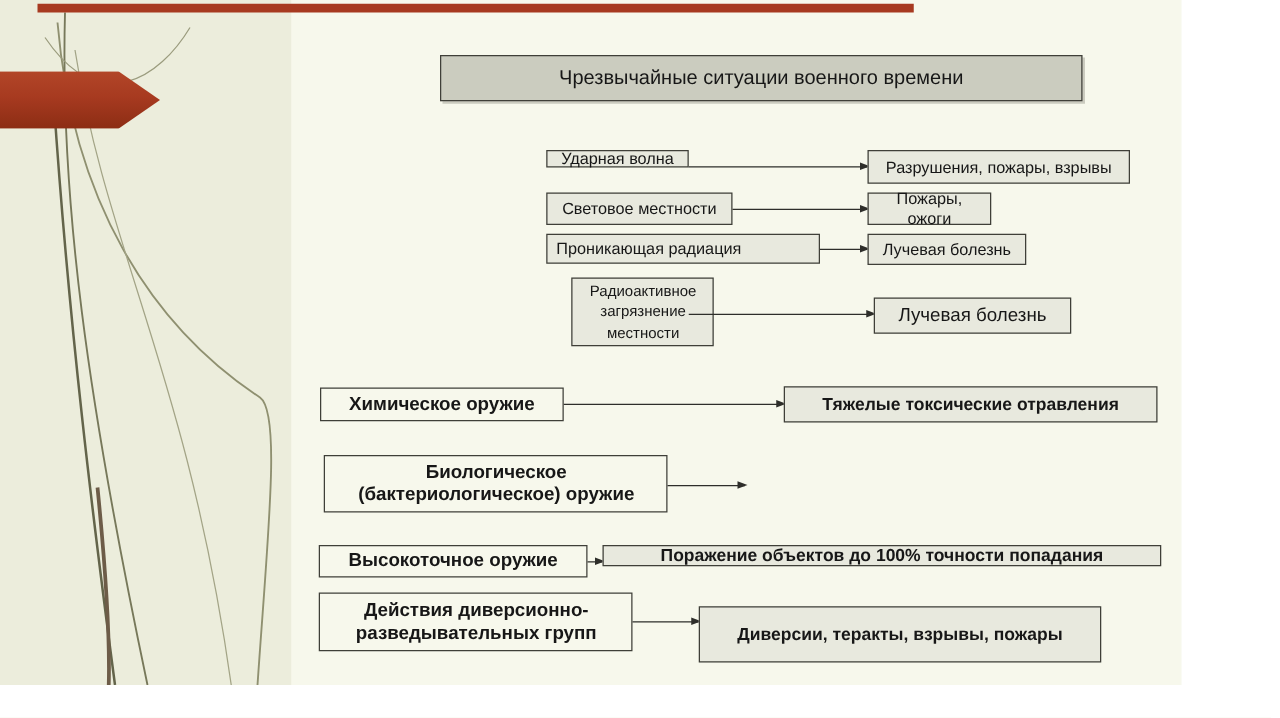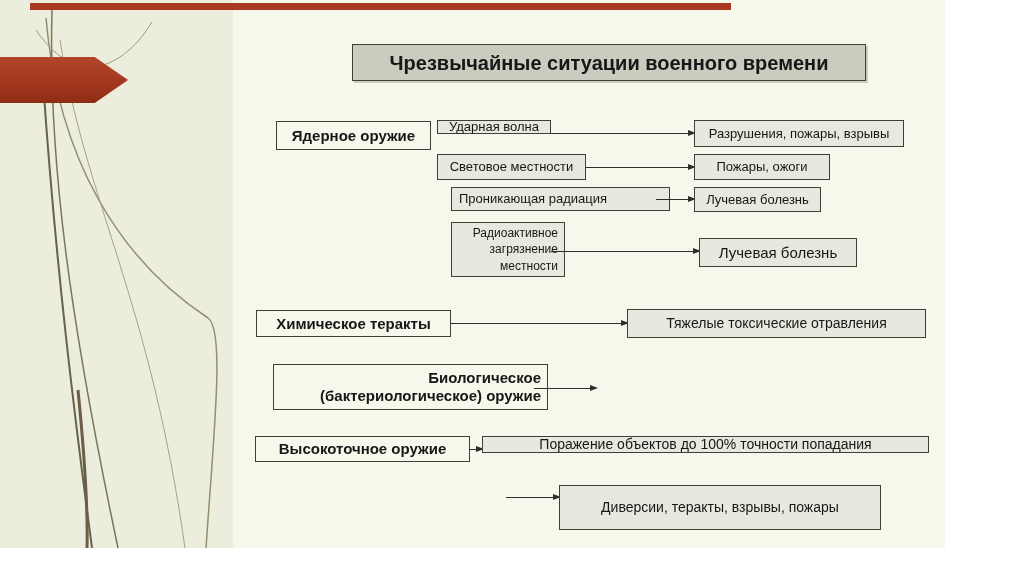--- a/index.html
+++ b/index.html
@@ -29,28 +29,28 @@
   .box{
     position:absolute;box-sizing:border-box;
     border:1px solid var(--border,#3f3f38);
     background:var(--box-fill,#e8e9de);
     color:#171717;font-size:13px;line-height:1.2;
     display:flex;align-items:center;justify-content:center;
     text-align:center;padding:2px 5px;
   }
   .box.bold{font-weight:bold;font-size:15px;border-width:1.5px;}
   .box.light{background:var(--panel-bg,#f7f8ec);}
-  .box.left{justify-content:flex-start;text-align:right;padding-left:7px;padding-right:6px;margin-left:14px;}
+  .box.left{justify-content:flex-start;text-align:center;padding-left:7px;padding-right:6px;}
   .box.title{
     background:var(--title-fill,#cbccbf);
-    font-weight:bold;font-size:20px;border-width:1.5px;
+    font-weight:normal;font-size:16px;border-width:1.5px;
     box-shadow:2px 2px 0 rgba(120,120,110,0.35);
   }
   .box.big{font-size:15px;}
-  .box.md{font-size:14px;}
+  .box.md{font-size:14px;font-weight:bold;}
   .box.sm{font-size:12px;line-height:1.35;}
   .arrow{position:absolute;height:0;border-top:1.5px solid #2e2e2a;}
   .arrow::after{
     content:"";position:absolute;right:-2px;top:-4.5px;width:0;height:0;
     border-left:8px solid #2e2e2a;border-top:3.5px solid transparent;border-bottom:3.5px solid transparent;
   }
 </style>
 </head>
 <body>
 
@@ -65,45 +65,45 @@
     <path d="M43,80 C55,260 75,420 92,548" fill="none" stroke="#63644a" stroke-width="2"></path>
     <path d="M78,390 C84,450 88,510 87,548" fill="none" stroke="#6d5c48" stroke-width="3"></path>
     <path d="M36,30 C80,95 128,62 152,22" fill="none" stroke="#9b9c7e" stroke-width="1"></path>
   </svg>
 
   <div class="top-bar"></div>
   <div class="left-arrow"></div>
 
   <div class="box title" style="left:352px;top:44px;width:514px;height:37px">Чрезвычайные ситуации военного времени</div>
 
-  <div class="box bold light" style="left:276px;top:121px;width:155px;height:29px">Ядерное оружие</div>
 
   <div class="box" style="left:437px;top:120px;width:114px;height:14px">Ударная волна</div>
   <div class="arrow" style="left:551px;top:133px;width:143px"></div>
   <div class="box" style="left:694px;top:120px;width:210px;height:27px">Разрушения, пожары, взрывы</div>
 
   <div class="box" style="left:437px;top:154px;width:149px;height:26px">Световое местности</div>
   <div class="arrow" style="left:586px;top:167px;width:108px"></div>
-  <div class="box" style="left:694px;top:154px;width:136px;height:26px">Пожары, ожоги</div>
+  <div class="box" style="left:694px;top:154px;width:99px;height:26px">Пожары, ожоги</div>
 
   <div class="box left" style="left:437px;top:187px;width:219px;height:24px">Проникающая радиация</div>
   <div class="arrow" style="left:656px;top:199px;width:38px"></div>
   <div class="box" style="left:694px;top:187px;width:127px;height:25px">Лучевая болезнь</div>
 
-  <div class="box left sm" style="left:437px;top:222px;width:114px;height:55px">Радиоактивное загрязнение местности</div>
+  <div class="box left sm" style="left:457px;top:222px;width:114px;height:55px">Радиоактивное загрязнение местности</div>
   <div class="arrow" style="left:551px;top:251px;width:148px"></div>
   <div class="box big" style="left:699px;top:238px;width:158px;height:29px">Лучевая болезнь</div>
 
-  <div class="box bold light" style="left:256px;top:310px;width:195px;height:27px">Химическое теракты</div>
+  <div class="box bold light" style="left:256px;top:310px;width:195px;height:27px">Химическое оружие</div>
   <div class="arrow" style="left:451px;top:323px;width:176px"></div>
   <div class="box md" style="left:627px;top:309px;width:299px;height:29px">Тяжелые токсические отравления</div>
 
   <div class="box bold light left" style="left:259px;top:364px;width:275px;height:46px">Биологическое (бактериологическое) оружие</div>
   <div class="arrow" style="left:534px;top:388px;width:62px"></div>
 
   <div class="box bold light" style="left:255px;top:436px;width:215px;height:26px">Высокоточное оружие</div>
   <div class="arrow" style="left:470px;top:449px;width:12px"></div>
   <div class="box md" style="left:482px;top:436px;width:447px;height:17px">Поражение объектов до 100% точности попадания</div>
 
+  <div class="box bold light left" style="left:255px;top:474px;width:251px;height:47px">Действия диверсионно-разведывательных групп</div>
   <div class="arrow" style="left:506px;top:497px;width:53px"></div>
   <div class="box md" style="left:559px;top:485px;width:322px;height:45px">Диверсии, теракты, взрывы, пожары</div>
 
 </div>
 
 </body></html>

